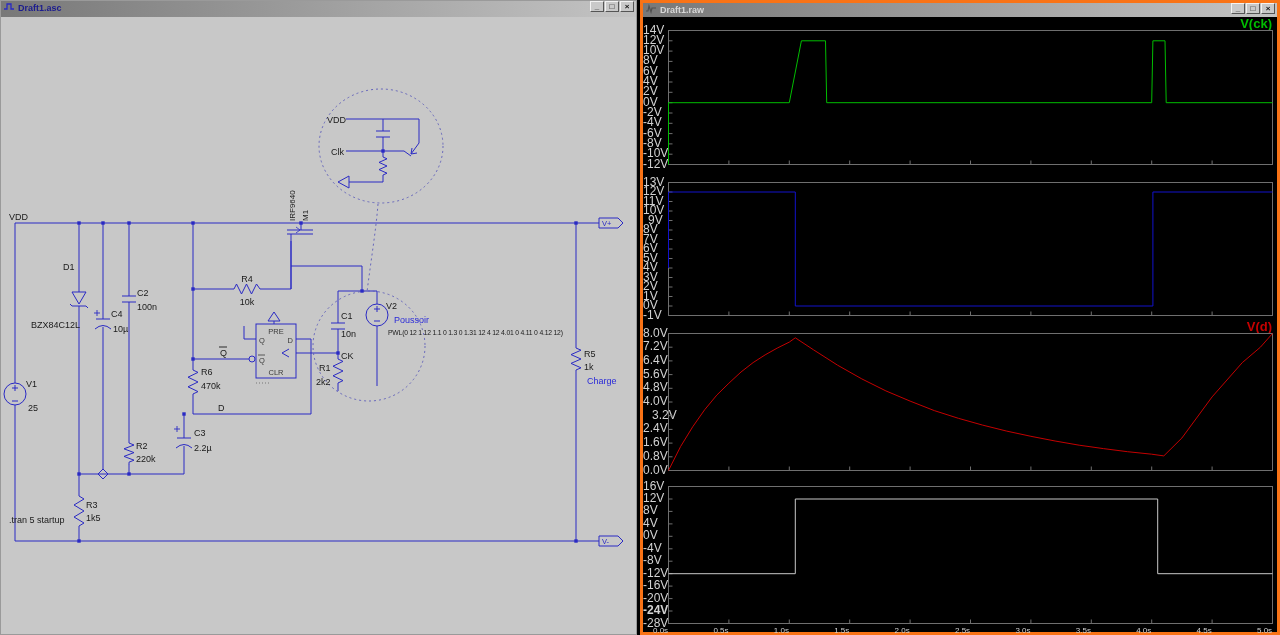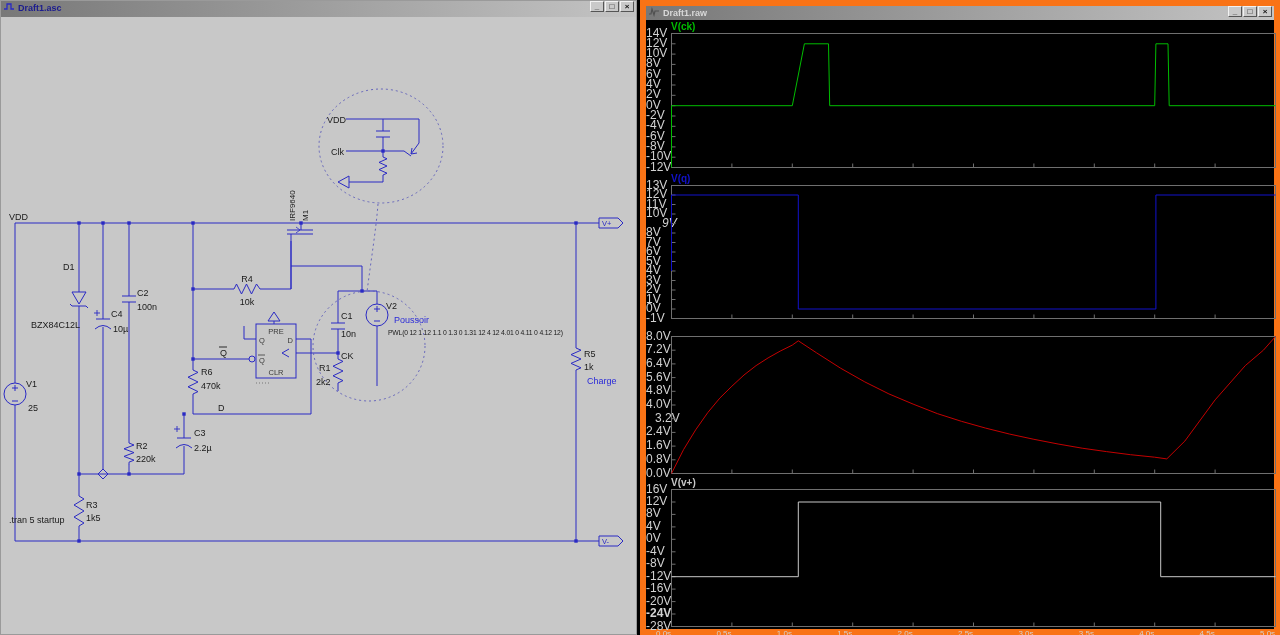--- a/index.html
+++ b/index.html
@@ -1,20 +1,20 @@
 <!DOCTYPE html>
 <html><head>
 <meta charset="utf-8">
 <style>
   html,body{margin:0;padding:0;background:#000;}
   *{box-sizing:border-box;font-family:"Liberation Sans",sans-serif;}
   #screen{position:relative;width:1280px;height:635px;background:#000;overflow:hidden;}
   .window{position:absolute;top:0;height:635px;}
   #win-left{left:0;width:637px;background:#c8c8c8;border:1px solid #9a9a9a;}
-  #win-right{left:640px;width:640px;background:#000;border:6px solid #f97316;}
+  #win-right{left:640px;width:640px;background:#000;border:3px solid #f97316;}
   .titlebar{position:absolute;left:0;top:0;right:0;height:16px;
     background:linear-gradient(to right,#787878,#c4c4c4);
     display:flex;align-items:flex-start;padding:0 2px;}
   .titlebar .ticon{width:12px;height:11px;margin-right:3px;flex:0 0 auto;}
   .ttext{font-size:9px;font-weight:bold;line-height:14px;white-space:nowrap;}
   #win-left .ttext{color:#1c1c8e;}
   #win-right .ttext{color:#d8d8d8;}
   .tbuttons{margin-left:auto;display:flex;gap:1px;}
   .tbtn{width:14px;height:11px;background:#c9c9c9;border:1px solid;
     border-color:#f2f2f2 #555 #555 #f2f2f2;font-size:8px;line-height:9px;
@@ -24,21 +24,21 @@
   
   text{font-family:"Liberation Sans",sans-serif;}
   .lbl{font-size:9px;fill:#1a1a1a;}
   .pin{font-size:7.5px;fill:#3a3a3a;}
   .bluetxt{font-size:9px;fill:#2a2ad8;}
   .pwl{font-size:6.8px;fill:#1a1a1a;letter-spacing:-0.2px;}
   .flagtxt{font-size:7.5px;fill:#2a2ac4;}
   .rot{font-size:8px;fill:#1a1a1a;}
   
   #plot-content{background:#000;}
-  .pane-title{position:absolute;font-size:10px;font-weight:bold;text-align:left;height:11px;line-height:11px;}
+  .pane-title{position:absolute;font-size:13px;font-weight:bold;text-align:right;height:11px;line-height:11px;}
   .ylab{position:absolute;font-size:12px;color:#d2d2d2;width:23px;line-height:9px;}
   .xlab{position:absolute;font-size:8px;color:#d2d2d2;text-align:left;width:30px;line-height:10px;}
   .pane-svg{position:absolute;}
 </style>
 </head>
 <body>
 
 <div id="screen">
 
   <div class="window" id="win-left">
@@ -311,26 +311,25 @@
           <line x1="181.7" x2="181.7" y1="130.5" y2="134.5" stroke="#6f6f6f"></line>
           <line x1="242.1" x2="242.1" y1="130.5" y2="134.5" stroke="#6f6f6f"></line>
           <line x1="302.5" x2="302.5" y1="130.5" y2="134.5" stroke="#6f6f6f"></line>
           <line x1="362.9" x2="362.9" y1="130.5" y2="134.5" stroke="#6f6f6f"></line>
           <line x1="423.3" x2="423.3" y1="130.5" y2="134.5" stroke="#6f6f6f"></line>
           <line x1="483.7" x2="483.7" y1="130.5" y2="134.5" stroke="#6f6f6f"></line>
           <line x1="544.1" x2="544.1" y1="130.5" y2="134.5" stroke="#6f6f6f"></line>
           <line x1="604.5" x2="604.5" y1="130.5" y2="134.5" stroke="#6f6f6f"></line>
           <polyline points="0.5,134.5 0.5,72.7 121.3,72.7 133.4,10.8 157.5,10.8 158.7,72.7 483.7,72.7 484.9,10.8 497.0,10.8 498.2,72.7 604.5,72.7" fill="none" stroke="#00bd00" stroke-width="1"></polyline>
         </svg>
-        <div class="pane-title" style="left: 25px; top: 153px; width: 604px; color: rgb(18, 18, 204);">V(q)</div>
         <div class="ylab" style="left: 0px; top: 160.5px;">13V</div>
         <div class="ylab" style="left: 0px; top: 170px;">12V</div>
         <div class="ylab" style="left: 0px; top: 179.5px;">11V</div>
         <div class="ylab" style="left: 0px; top: 189px;">10V</div>
-        <div class="ylab" style="left: 16px; top: 198.5px; font-style: italic;">9V</div>
+        <div class="ylab" style="left: 5px; top: 198.5px;">9V</div>
         <div class="ylab" style="left: 0px; top: 208px;">8V</div>
         <div class="ylab" style="left: 0px; top: 217.5px;">7V</div>
         <div class="ylab" style="left: 0px; top: 227px;">6V</div>
         <div class="ylab" style="left: 0px; top: 236.5px;">5V</div>
         <div class="ylab" style="left: 0px; top: 246px;">4V</div>
         <div class="ylab" style="left: 0px; top: 255.5px;">3V</div>
         <div class="ylab" style="left: 0px; top: 265px;">2V</div>
         <div class="ylab" style="left: 0px; top: 274.5px;">1V</div>
         <div class="ylab" style="left: 0px; top: 284px;">0V</div>
         <div class="ylab" style="left: 0px; top: 293.5px;">-1V</div>
@@ -357,20 +356,21 @@
           <line x1="181.7" x2="181.7" y1="129.5" y2="133.5" stroke="#6f6f6f"></line>
           <line x1="242.1" x2="242.1" y1="129.5" y2="133.5" stroke="#6f6f6f"></line>
           <line x1="302.5" x2="302.5" y1="129.5" y2="133.5" stroke="#6f6f6f"></line>
           <line x1="362.9" x2="362.9" y1="129.5" y2="133.5" stroke="#6f6f6f"></line>
           <line x1="423.3" x2="423.3" y1="129.5" y2="133.5" stroke="#6f6f6f"></line>
           <line x1="483.7" x2="483.7" y1="129.5" y2="133.5" stroke="#6f6f6f"></line>
           <line x1="544.1" x2="544.1" y1="129.5" y2="133.5" stroke="#6f6f6f"></line>
           <line x1="604.5" x2="604.5" y1="129.5" y2="133.5" stroke="#6f6f6f"></line>
           <polyline points="0.5,86.0 0.5,10.0 127.3,10.0 127.3,124.0 484.9,124.0 484.9,10.0 604.5,10.0" fill="none" stroke="#1212cc" stroke-width="1"></polyline>
         </svg>
+        <div class="pane-title" style="left: 25px; top: 304px; width: 604px; color: rgb(196, 0, 0);">V(d)</div>
         <div class="ylab" style="left: 0px; top: 311.5px;">8.0V</div>
         <div class="ylab" style="left: 0px; top: 325.2px;">7.2V</div>
         <div class="ylab" style="left: 0px; top: 338.9px;">6.4V</div>
         <div class="ylab" style="left: 0px; top: 352.6px;">5.6V</div>
         <div class="ylab" style="left: 0px; top: 366.3px;">4.8V</div>
         <div class="ylab" style="left: 0px; top: 380px;">4.0V</div>
         <div class="ylab" style="left: 0px; top: 393.7px; margin-left: 9px;">3.2V</div>
         <div class="ylab" style="left: 0px; top: 407.4px;">2.4V</div>
         <div class="ylab" style="left: 0px; top: 421.1px;">1.6V</div>
         <div class="ylab" style="left: 0px; top: 434.8px;">0.8V</div>
@@ -394,21 +394,20 @@
           <line x1="181.7" x2="181.7" y1="133.5" y2="137.5" stroke="#6f6f6f"></line>
           <line x1="242.1" x2="242.1" y1="133.5" y2="137.5" stroke="#6f6f6f"></line>
           <line x1="302.5" x2="302.5" y1="133.5" y2="137.5" stroke="#6f6f6f"></line>
           <line x1="362.9" x2="362.9" y1="133.5" y2="137.5" stroke="#6f6f6f"></line>
           <line x1="423.3" x2="423.3" y1="133.5" y2="137.5" stroke="#6f6f6f"></line>
           <line x1="483.7" x2="483.7" y1="133.5" y2="137.5" stroke="#6f6f6f"></line>
           <line x1="544.1" x2="544.1" y1="133.5" y2="137.5" stroke="#6f6f6f"></line>
           <line x1="604.5" x2="604.5" y1="133.5" y2="137.5" stroke="#6f6f6f"></line>
           <polyline points="0.5,137.5 12.6,113.5 24.7,93.8 36.7,76.7 48.8,62.1 60.9,50.2 73.0,39.0 85.1,29.6 97.1,21.9 109.2,15.1 121.3,9.1 127.3,4.8 145.5,16.8 169.6,32.2 193.8,45.9 217.9,57.9 242.1,68.1 266.3,77.6 290.4,85.3 314.6,92.1 338.7,98.1 362.9,103.3 387.1,108.0 411.2,112.2 435.4,115.6 459.5,118.7 483.7,121.2 495.8,122.9 513.9,105.0 544.1,63.9 574.3,29.6 592.4,14.2 604.5,0.5" fill="none" stroke="#c40000" stroke-width="1"></polyline>
         </svg>
-        <div class="pane-title" style="left: 25px; top: 457px; width: 604px; color: rgb(200, 200, 200);">V(v+)</div>
         <div class="ylab" style="left: 0px; top: 464.5px;">16V</div>
         <div class="ylab" style="left: 0px; top: 477px;">12V</div>
         <div class="ylab" style="left: 0px; top: 489.4px;">8V</div>
         <div class="ylab" style="left: 0px; top: 501.9px;">4V</div>
         <div class="ylab" style="left: 0px; top: 514.3px;">0V</div>
         <div class="ylab" style="left: 0px; top: 526.8px;">-4V</div>
         <div class="ylab" style="left: 0px; top: 539.2px;">-8V</div>
         <div class="ylab" style="left: 0px; top: 551.7px;">-12V</div>
         <div class="ylab" style="left: 0px; top: 564.1px;">-16V</div>
         <div class="ylab" style="left: 0px; top: 576.6px;">-20V</div>

